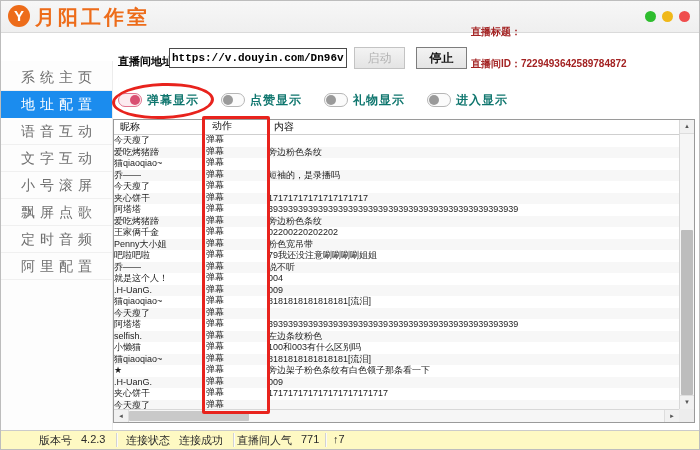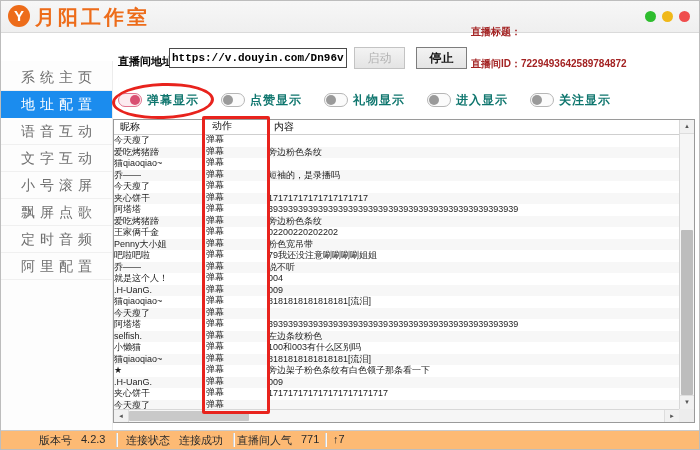--- a/index.html
+++ b/index.html
@@ -67,21 +67,21 @@
   .hscroll .arrow{position:absolute;top:0;bottom:0;width:14px;text-align:center;font-size:6px;color:#555;line-height:12px;background:#f1f1f1;}
   .hscroll .left{left:0;border-right:1px solid #ddd;}
   .hscroll .right{right:0;border-left:1px solid #ddd;}
   .hthumb{position:absolute;top:1px;bottom:1px;left:15px;width:120px;background:#c9c9c9;border-radius:1px;}
   .corner{position:absolute;right:0;bottom:0;width:15px;height:13px;background:#ededed;}
   
   .ann{position:absolute;border:3px solid var(--ann-red);pointer-events:none;z-index:20;background:transparent;}
   .ann-ellipse{left:111px;top:82px;width:96px;height:30px;border-radius:50%;transform:rotate(-2deg);}
   .ann-rect{left:201px;top:115px;width:62px;height:292px;border-radius:2px;}
   
-  .statusbar{position:absolute;left:0;right:0;bottom:0;height:18px;background:#fdba74;
+  .statusbar{position:absolute;left:0;right:0;bottom:0;height:18px;background:#fef9c3;
     border-top:1px solid #cbcbcb;font-size:11px;color:#2a2a2a;margin-top:24px;}
   .statusbar span{position:absolute;top:2px;white-space:nowrap;}
   .st-sep{position:absolute;top:2px;bottom:2px;width:1px;background:#d2d2d2;border-right:1px solid #fafafa;}
 </style>
 </head>
 <body style="--brand: #ed6c1a; --active-blue: #1b8cee; --ann-red: #e8231d; --info-red: #a32222; --toggle-pink: #d94f72;">
 
 <div class="titlebar">
   <div class="logo">Y</div>
   <div class="app-title">月阳工作室</div>
@@ -127,26 +127,20 @@
       <span class="switch off">
         <span class="knob"></span>
       </span>
       <span class="switch-label">礼物显示</span>
     </span>
     <span class="switch-group">
       <span class="switch off">
         <span class="knob"></span>
       </span>
       <span class="switch-label">进入显示</span>
-    </span>
-    <span class="switch-group">
-      <span class="switch off">
-        <span class="knob"></span>
-      </span>
-      <span class="switch-label">关注显示</span>
     </span>
   </div>
 
 <div class="logtable">
   <div class="thead">
     <span class="tc0">昵称</span>
     <span class="tc1">动作</span>
     <span class="tc2">内容</span>
   </div>
   <div class="tbody">

